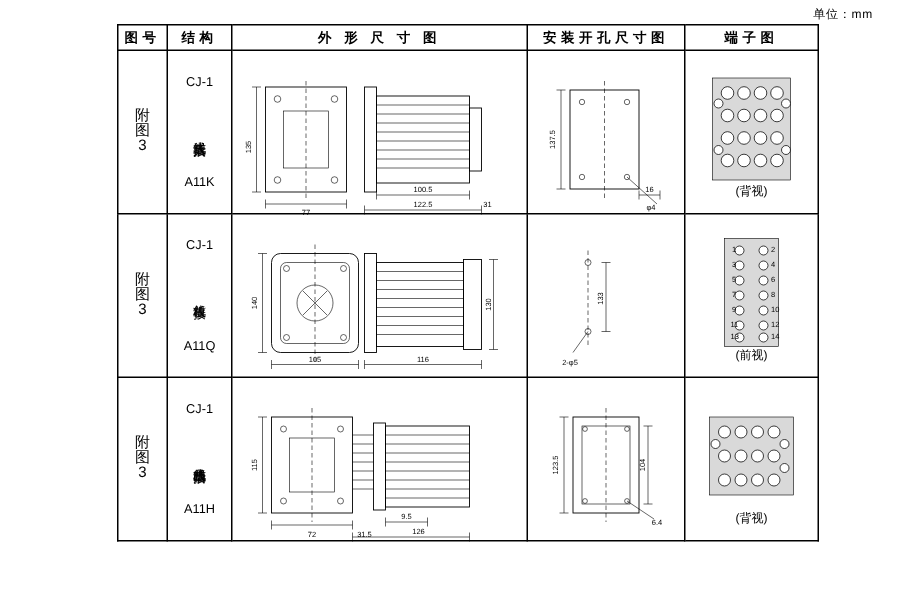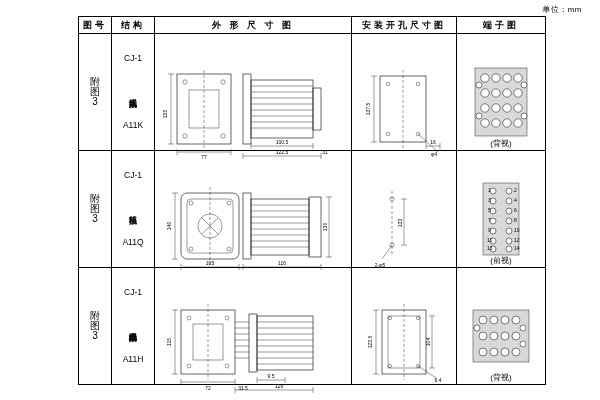--- a/index.html
+++ b/index.html
@@ -19,21 +19,21 @@
   .col-e{width:88px;}
 
   .rowcell{height:108px;vertical-align:middle;text-align:center;}
 
   .vtext{font-size:10px;line-height:10px;width:12px;margin:3px auto;word-break:break-all;text-align:center;}
 
   .structcell{font-size:8.5px;line-height:11px;text-align:center;}
   .structcell .code{font-size:8.5px;}
   .structcell .mid{letter-spacing:0;writing-mode:vertical-rl;text-orientation:upright;margin:2px auto;height:52px;}
 
-  .figwrap{position:relative;width:100%;height:92px;margin-top:24px;}
+  .figwrap{position:relative;width:100%;height:92px;}
   svg{display:block;}
   .cap{font-size:8px;text-align:center;margin-top:-12px;}
 
   
   .ln{stroke:#000;stroke-width:.6;fill:none;}
   .lnt{stroke:#000;stroke-width:.4;fill:none;}
   .dash{stroke:#000;stroke-width:.4;fill:none;stroke-dasharray:3 2;}
   .hatch{stroke:#000;stroke-width:.4;}
   .txt{font-size:5px;font-family:"Liberation Sans",sans-serif;fill:#000;}
   .pad{fill:#d9d9d9;stroke:#000;stroke-width:.4;}

